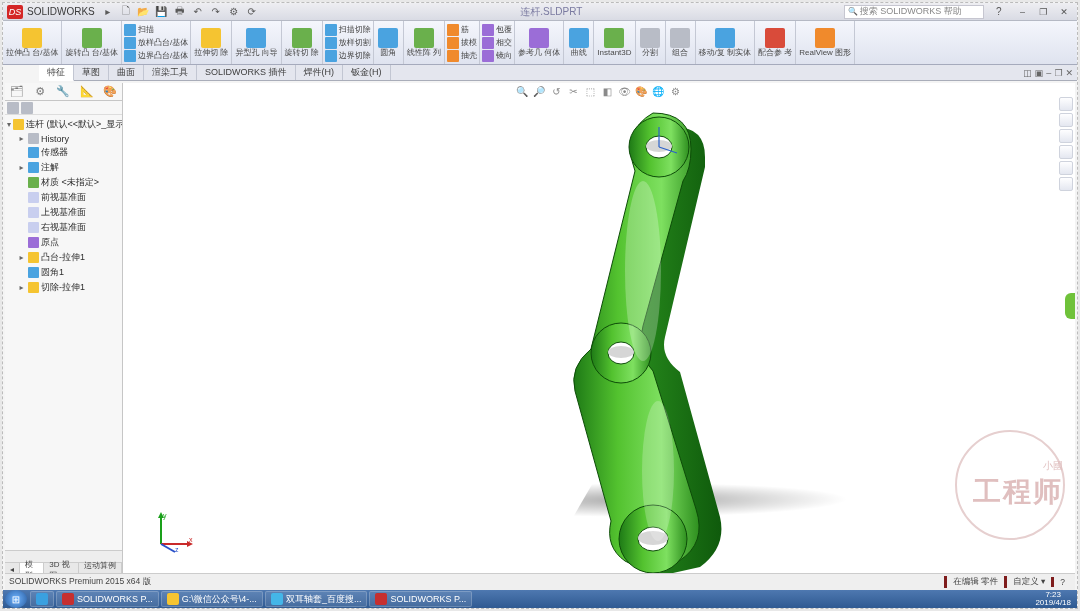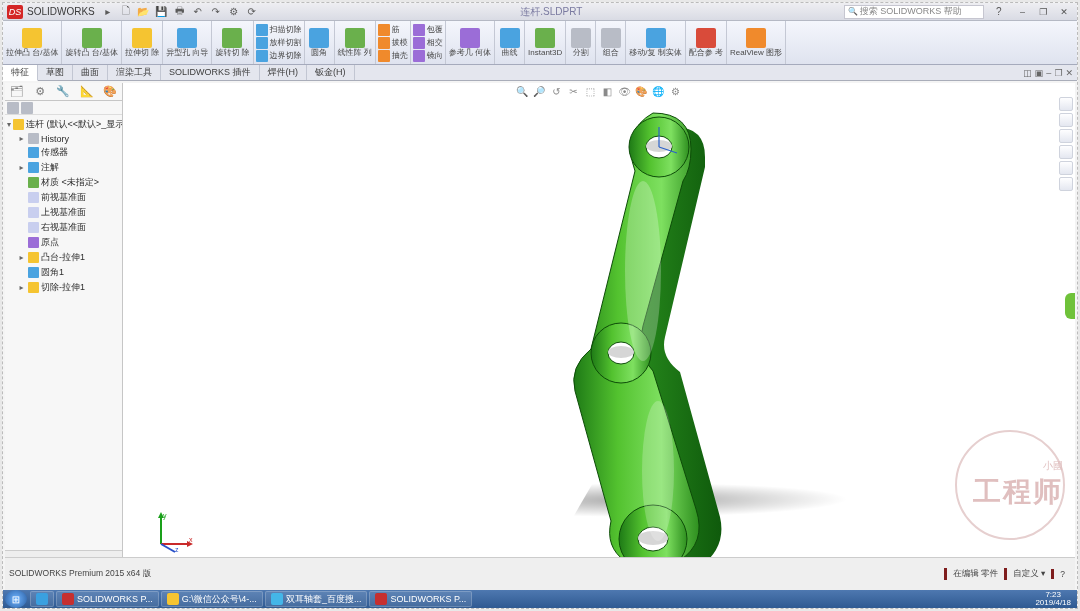--- a/index.html
+++ b/index.html
@@ -21,21 +21,21 @@
 .ribbon { height:44px; background:linear-gradient(#f4f6fc,#dfe3ef); border-bottom:1px solid #a5aabc; display:flex; align-items:stretch; }
 .rib-group { display:flex; flex-direction:column; align-items:center; justify-content:center; padding:1px 3px; border-right:1px solid #c4c8d4; }
 .rib-group.big { min-width:30px; }
 .rib-icon { width:20px; height:20px; border-radius:2px; margin-bottom:1px; }
 .rib-label { font-size:8px; color:#4a4a4a; text-align:center; line-height:1; white-space:nowrap; }
 .rib-stack { display:flex; flex-direction:column; gap:1px; padding:1px 2px; border-right:1px solid #c4c8d4; justify-content:center; }
 .rib-stack .row { display:flex; align-items:center; gap:2px; font-size:8px; color:#454545; white-space:nowrap; }
 .rib-stack .row .mini { width:12px; height:12px; border-radius:1px; }
 
 
-.tabstrip { height:16px; background:#e4e6ee; border-bottom:1px solid #a9adb9; display:flex; font-size:9px; }
+.tabstrip { height:16px; background:#e4e6ee; border-bottom:1px solid #a9adb9; display:flex; font-size:9px;margin-left:36px; }
 .tabstrip .tab { padding:1px 8px; border-right:1px solid #c2c6d2; color:#3d3d3d; display:flex; align-items:center; }
 .tabstrip .tab.active { background:#fff; border-bottom:1px solid #fff; margin-bottom:-1px; }
 .tabstrip .spacer { flex:1; }
 .tabstrip .rightdocs { display:flex; gap:3px; padding-right:4px; align-items:center; font-size:9px; color:#666; }
 
 
 .main { position:absolute; top:80px; left:2px; right:2px; bottom:32px; display:flex; background:#fff; }
 .sidebar { width:118px; background:#f7f7f7; border-right:1px solid #c6c6c6; display:flex; flex-direction:column; font-size:9px; }
 .sb-tabs { height:18px; display:flex; border-bottom:1px solid #c6c6c6; }
 .sb-tabs span { flex:1; display:flex; align-items:center; justify-content:center; font-size:11px; color:#7a7a7a; }
@@ -59,21 +59,21 @@
 .floor-shadow { position:absolute; left:460px; bottom:56px; width:300px; height:40px; background:radial-gradient(ellipse at 20% 50%, rgba(0,0,0,0.35), rgba(0,0,0,0) 60%); transform:skewX(-30deg); }
 .part { position:absolute; left:370px; top:8px; width:260px; height:500px; }
 .watermark { position:absolute; right:10px; bottom:36px; width:110px; height:110px; border:2px solid #e6cfcf; border-radius:50%; display:flex; flex-direction:column; align-items:flex-end; justify-content:center; color:#e0bfbf; }
 .watermark .big { font-size:28px; font-weight:bold; letter-spacing:2px; }
 .watermark .small { font-size:10px; }
 .vp-right-toolbar { position:absolute; right:0; top:0; width:16px; display:flex; flex-direction:column; gap:2px; padding-top:14px; }
 .vp-right-toolbar span { width:14px; height:14px; border:1px solid #cfd3dd; background:linear-gradient(#fefeff,#e4e7f0); border-radius:2px; }
 .knob { position:absolute; right:0; top:210px; width:10px; height:26px; background:#6fc23a; border-radius:6px 0 0 6px; }
 
 
-.statusbar { position:absolute; left:2px; right:2px; bottom:18px; height:12px; background:#efefef; border-top:1px solid #ccc; font-size:8.5px; color:#444; display:flex; align-items:center; padding:16px 4px; }
+.statusbar { position:absolute; left:2px; right:2px; bottom:18px; height:12px; background:#efefef; border-top:1px solid #ccc; font-size:8.5px; color:#444; display:flex; align-items:center; padding:8px 4px; }
 .statusbar .flex { flex:1; }
 .statusbar .seg { padding:0 6px; border-left:3px solid #7f1d1d; }
 
 .taskbar { position:absolute; left:0; right:0; bottom:0; height:18px; background:linear-gradient(#4e78b0,#2f5a92); display:flex; align-items:center; font-size:9px; color:#fff; }
 .start { width:22px; height:18px; display:flex; align-items:center; justify-content:center; background:radial-gradient(circle,#6fb4ff,#2a5da0); border-radius:50%; margin:0 2px; font-size:10px; }
 .tb-item { height:16px; padding:0 5px; margin:0 1px; background:rgba(255,255,255,0.1); border:1px solid rgba(255,255,255,0.2); display:flex; align-items:center; gap:3px; border-radius:2px; }
 .tb-item .tico { width:12px; height:12px; border-radius:2px; }
 .tb-flex { flex:1; }
 .clock { padding:0 6px; font-size:8px; line-height:1; text-align:center; }
 
@@ -113,20 +113,34 @@
 
   <div class="ribbon">
     <div class="rib-group big">
         <div class="rib-icon c-yel"></div>
         <div class="rib-label">拉伸凸 台/基体</div>
       </div>
     <div class="rib-group big">
         <div class="rib-icon c-grn"></div>
         <div class="rib-label">旋转凸 台/基体</div>
       </div>
+    <div class="rib-stack">
+      <div class="row">
+          <span class="mini c-blu"></span>
+          <span>扫描</span>
+        </div>
+      <div class="row">
+          <span class="mini c-blu"></span>
+          <span>放样凸台/基体</span>
+        </div>
+      <div class="row">
+          <span class="mini c-blu"></span>
+          <span>边界凸台/基体</span>
+        </div>
+    </div>
     <div class="rib-group big">
         <div class="rib-icon c-yel"></div>
         <div class="rib-label">拉伸切 除</div>
       </div>
     <div class="rib-group big">
         <div class="rib-icon c-blu"></div>
         <div class="rib-label">异型孔 向导</div>
       </div>
     <div class="rib-group big">
         <div class="rib-icon c-grn"></div>

